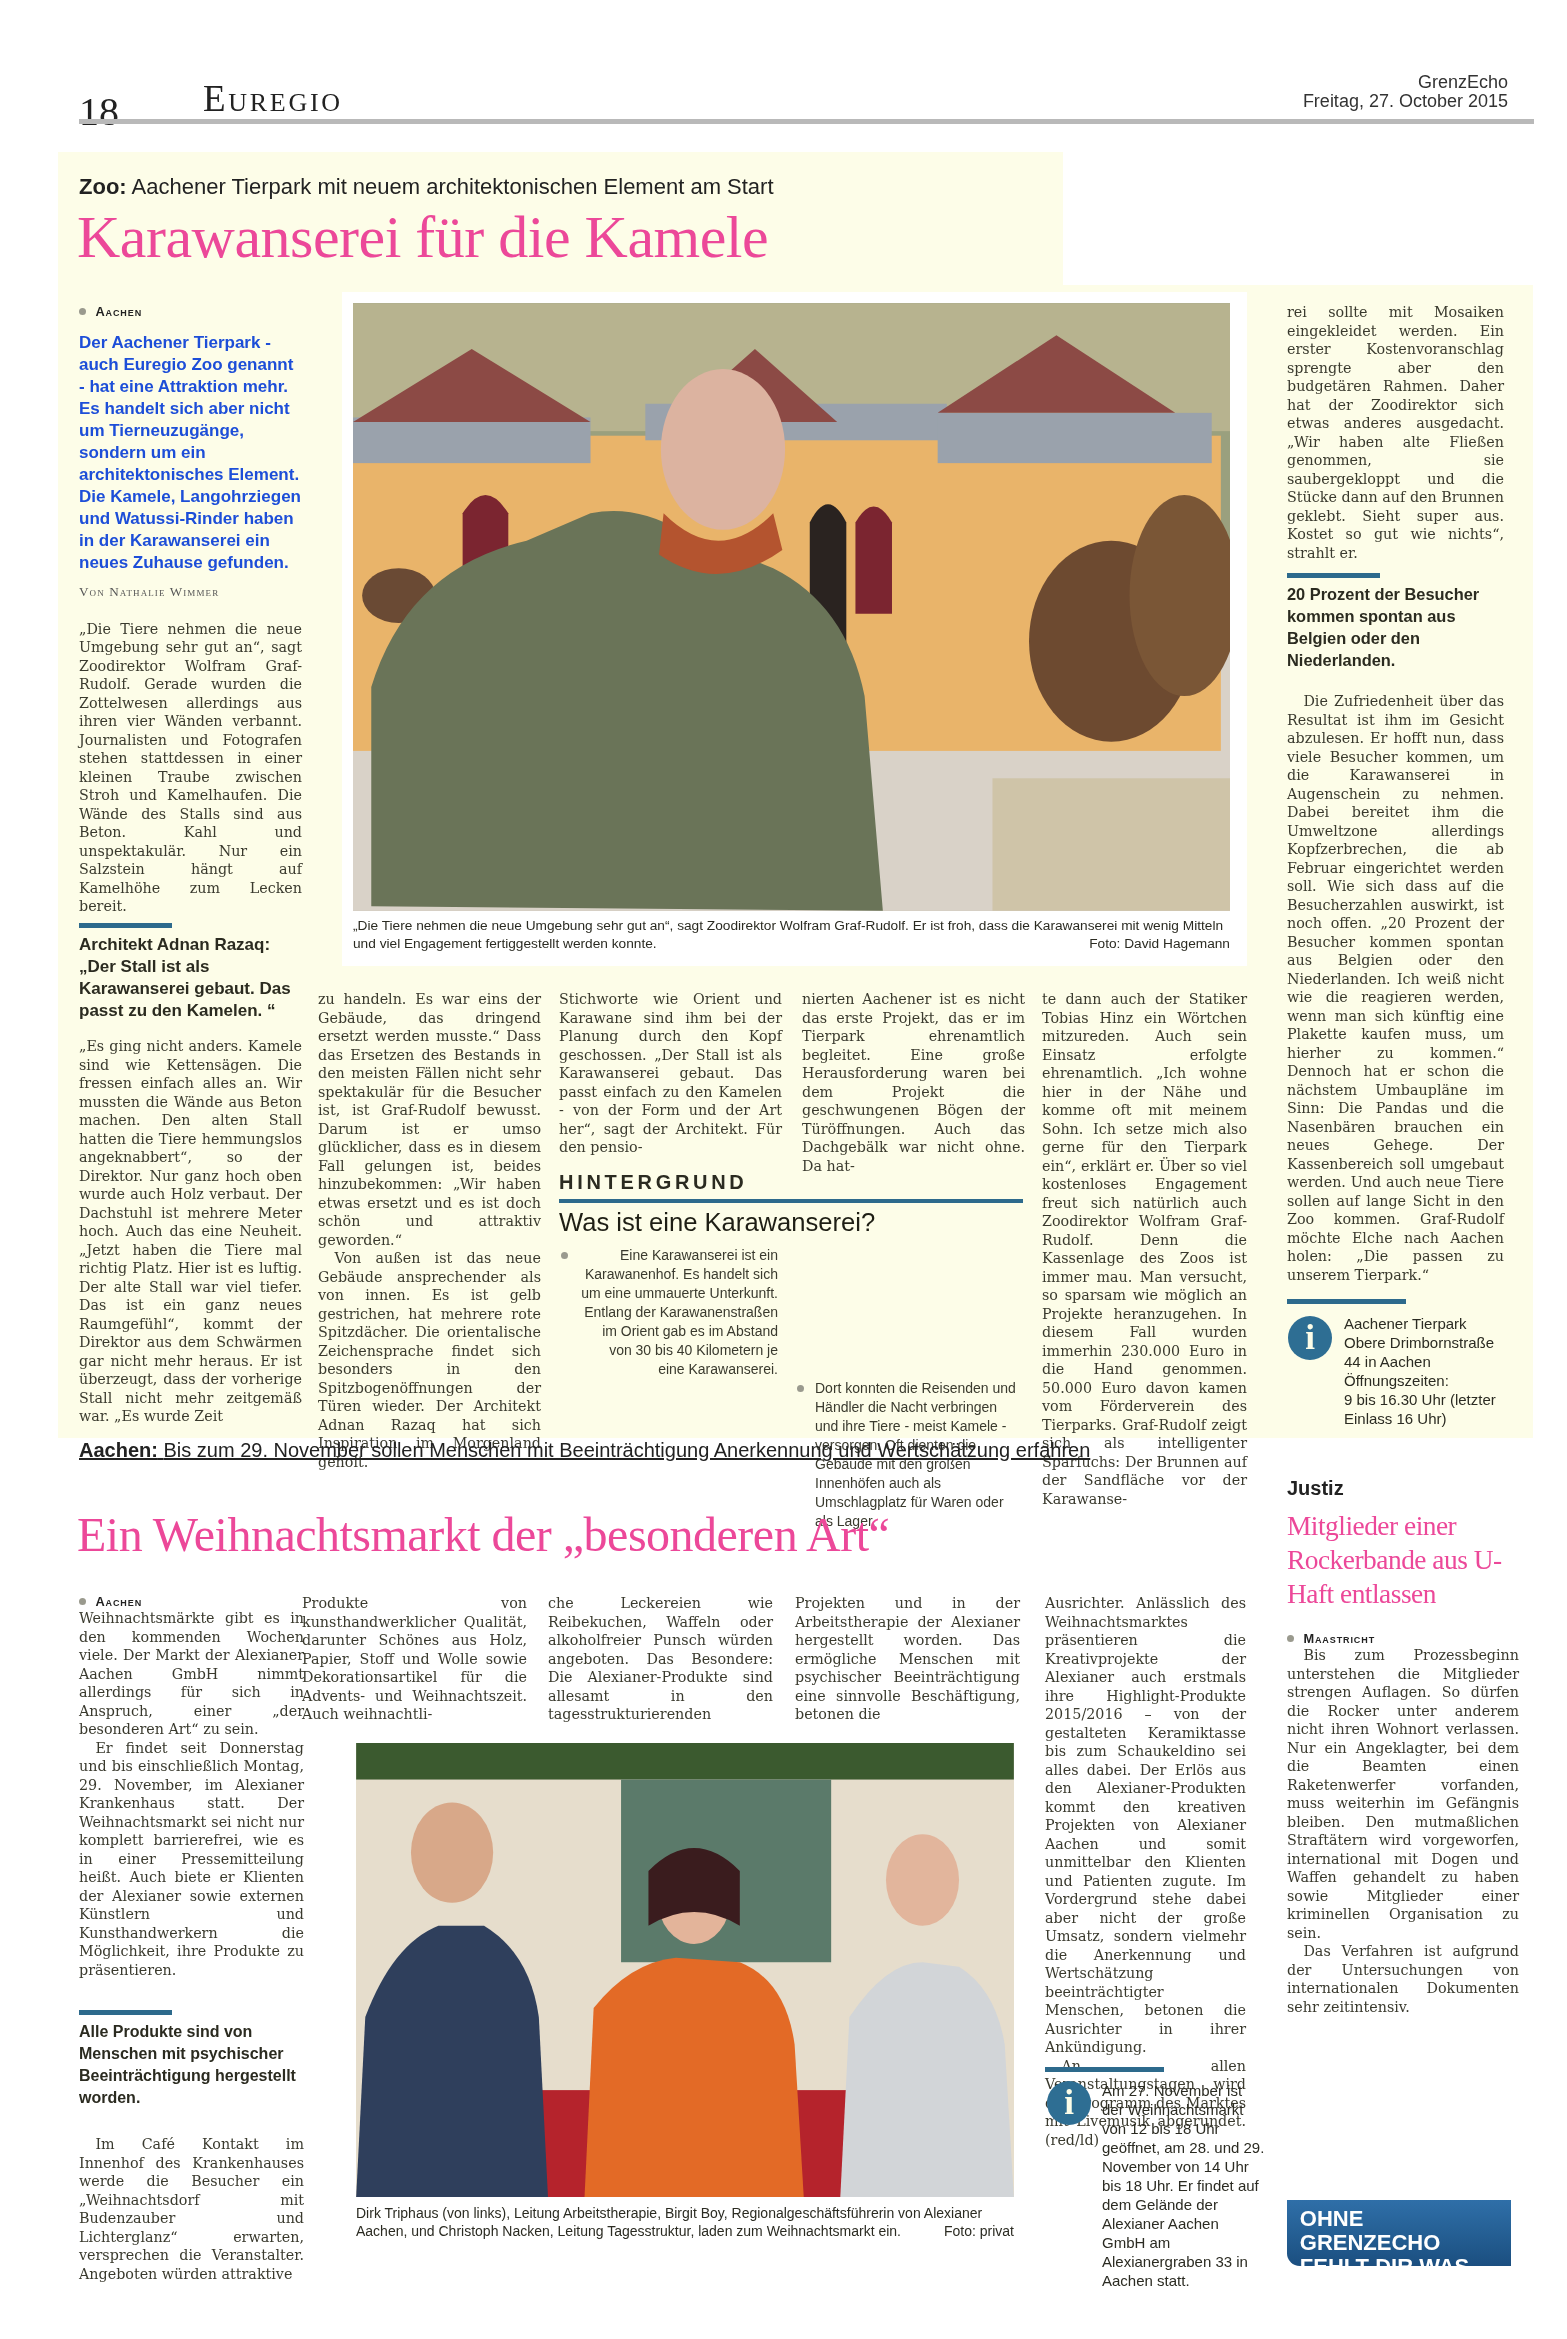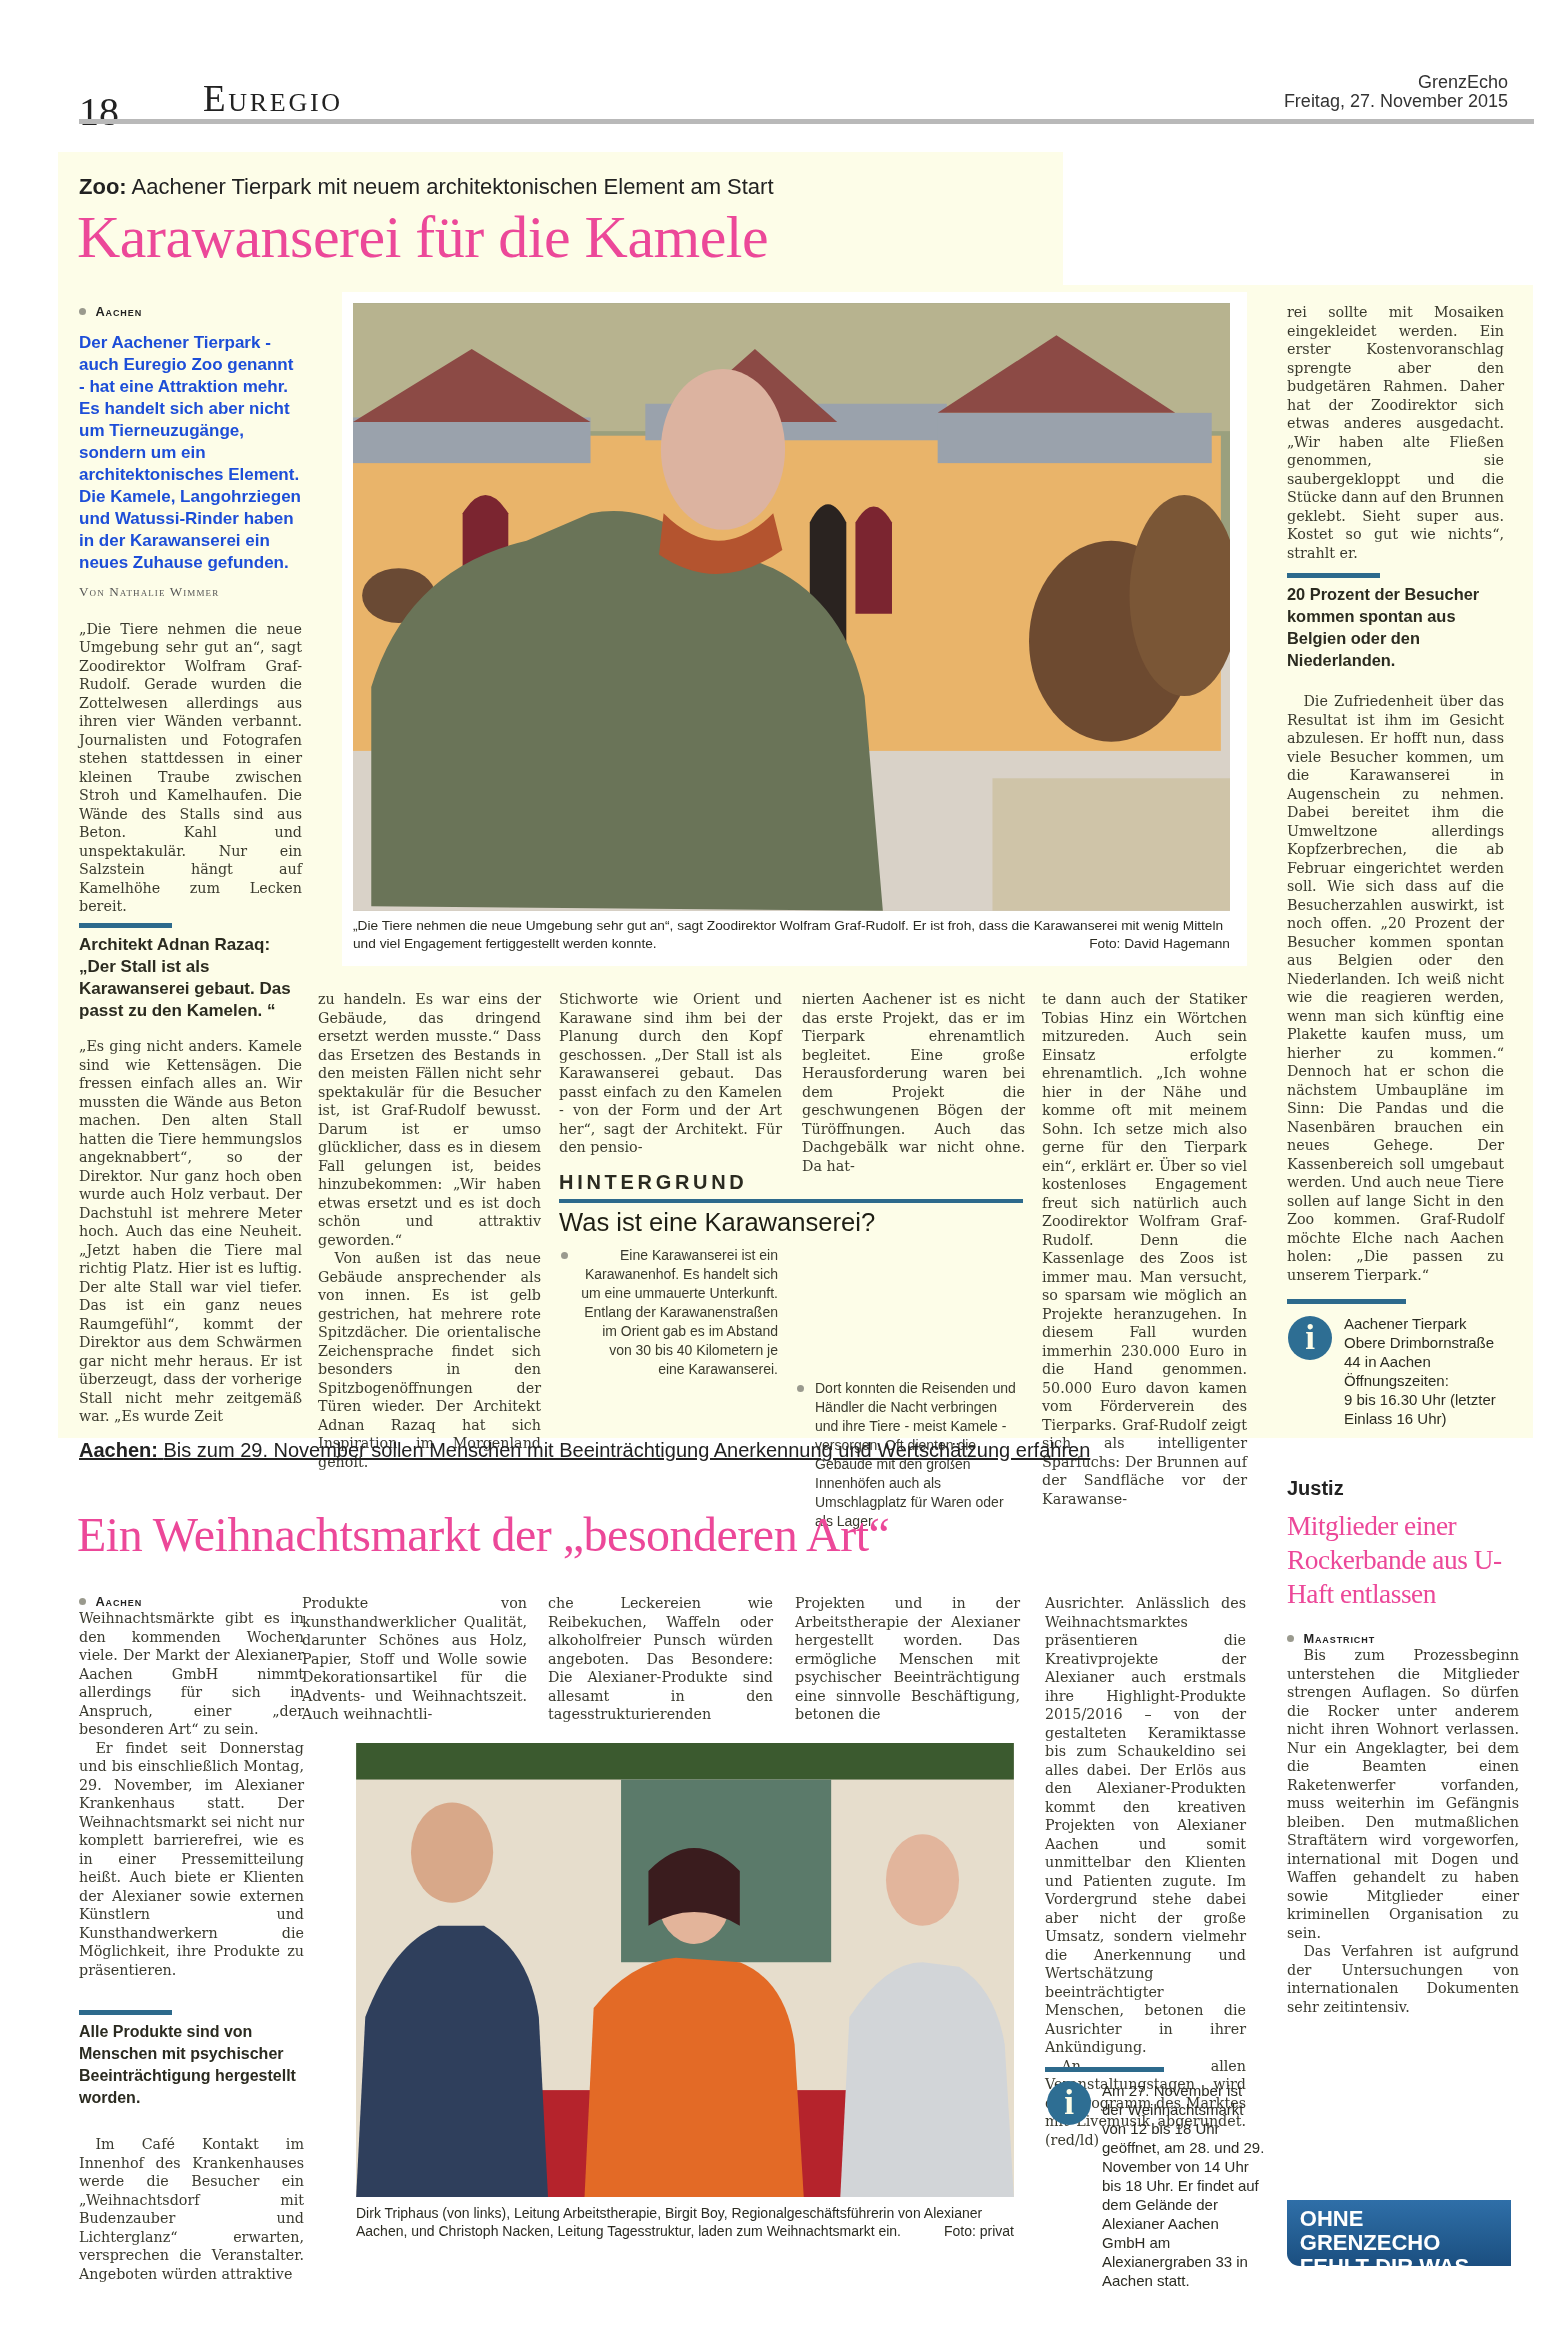--- a/index.html
+++ b/index.html
@@ -42,21 +42,21 @@
   .photo { overflow: hidden; }
   .ad { background: linear-gradient(180deg, #2f6fa8 0%, #1b4f80 100%); color: #fff; font-family: "Liberation Sans", sans-serif; font-weight: bold; font-size: 22px; line-height: 24px; padding: 7.3px 12.8px; border-bottom-left-radius: 12.8px; }
 </style>
 </head>
 <body>
 
 <div class="abs pagenum">18</div>
 <div class="abs section">Euregio</div>
 <div class="abs pub">
   <div>GrenzEcho</div>
-  <div>Freitag, 27. November 2015</div>
+  <div>Freitag, 27. October 2015</div>
 </div>
 <div class="abs headrule"></div>
 
 <div class="abs yel" style="left:58px; top:152px; width:1005px; height:137px;"></div>
 <div class="abs yel" style="left:58px; top:285px; width:1475px; height:1153px;"></div>
 <div class="abs" style="left:1064px; top:152px; width:197px; height:133px; background:#fff;"></div>
 <div class="abs yel" style="left:1261px; top:285px; width:272px; height:9.1px;"></div>
 
 <div class="abs kicker" style="left:79px; top:174px;">
   <b>Zoo:</b>

